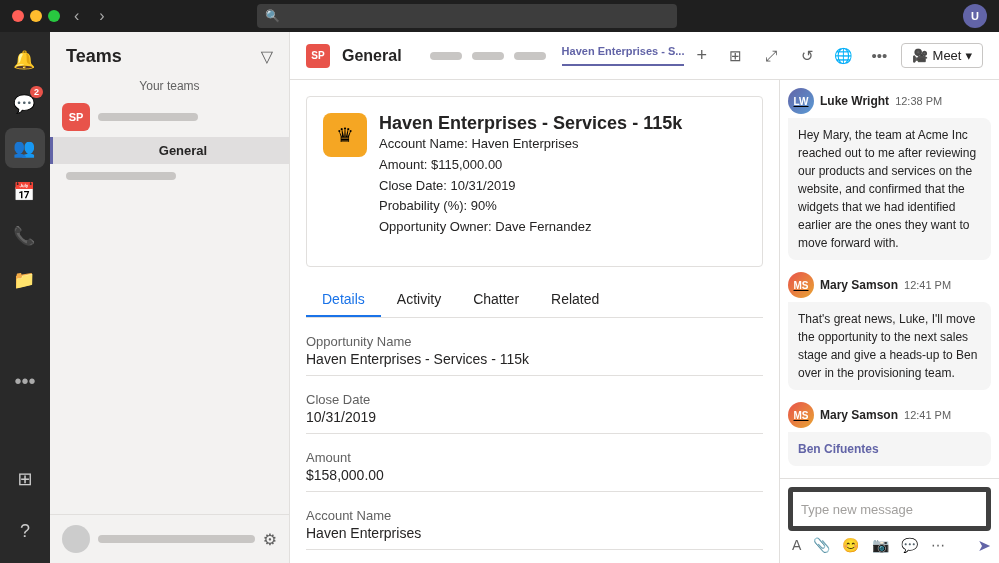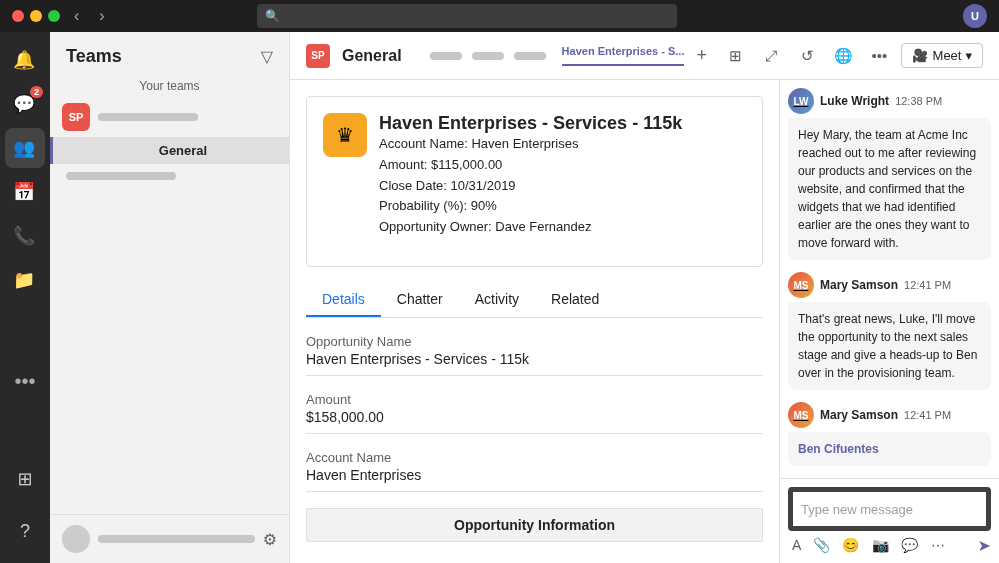--- a/index.html
+++ b/index.html
@@ -466,29 +466,33 @@
                 <span>Close Date: 10/31/2019</span>
                 <span>Probability (%): 90%</span>
                 <span>Opportunity Owner: Dave Fernandez</span>
               </div>
             </div>
           </div>
         </div>
 
         <div class="card-tabs">
           <div class="card-tab active">Details</div>
+          <div class="card-tab">Activity</div>
           <div class="card-tab">Chatter</div>
-          <div class="card-tab">Activity</div>
           <div class="card-tab">Related</div>
         </div>
 
         <div class="details-content">
           <div class="field-group">
             <div class="field-label">Opportunity Name</div>
             <div class="field-value">Haven Enterprises - Services - 115k</div>
+          </div>
+          <div class="field-group">
+            <div class="field-label">Close Date</div>
+            <div class="field-value">10/31/2019</div>
           </div>
           <div class="field-group">
             <div class="field-label">Amount</div>
             <div class="field-value">$158,000.00</div>
           </div>
           <div class="field-group">
             <div class="field-label">Account Name</div>
             <div class="field-value">Haven Enterprises</div>
           </div>
 

